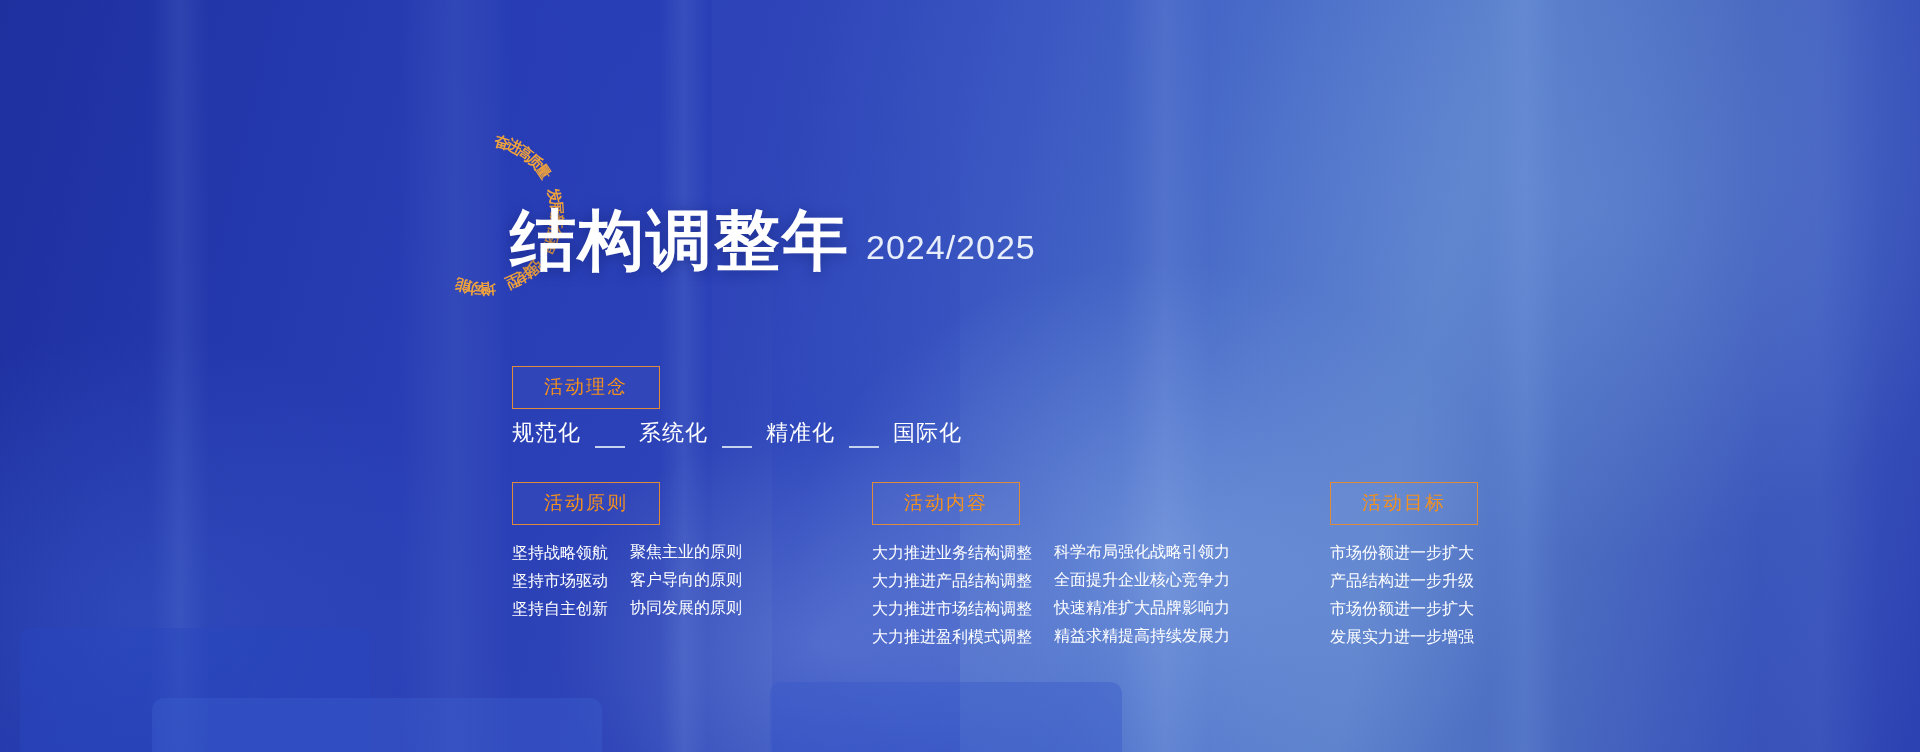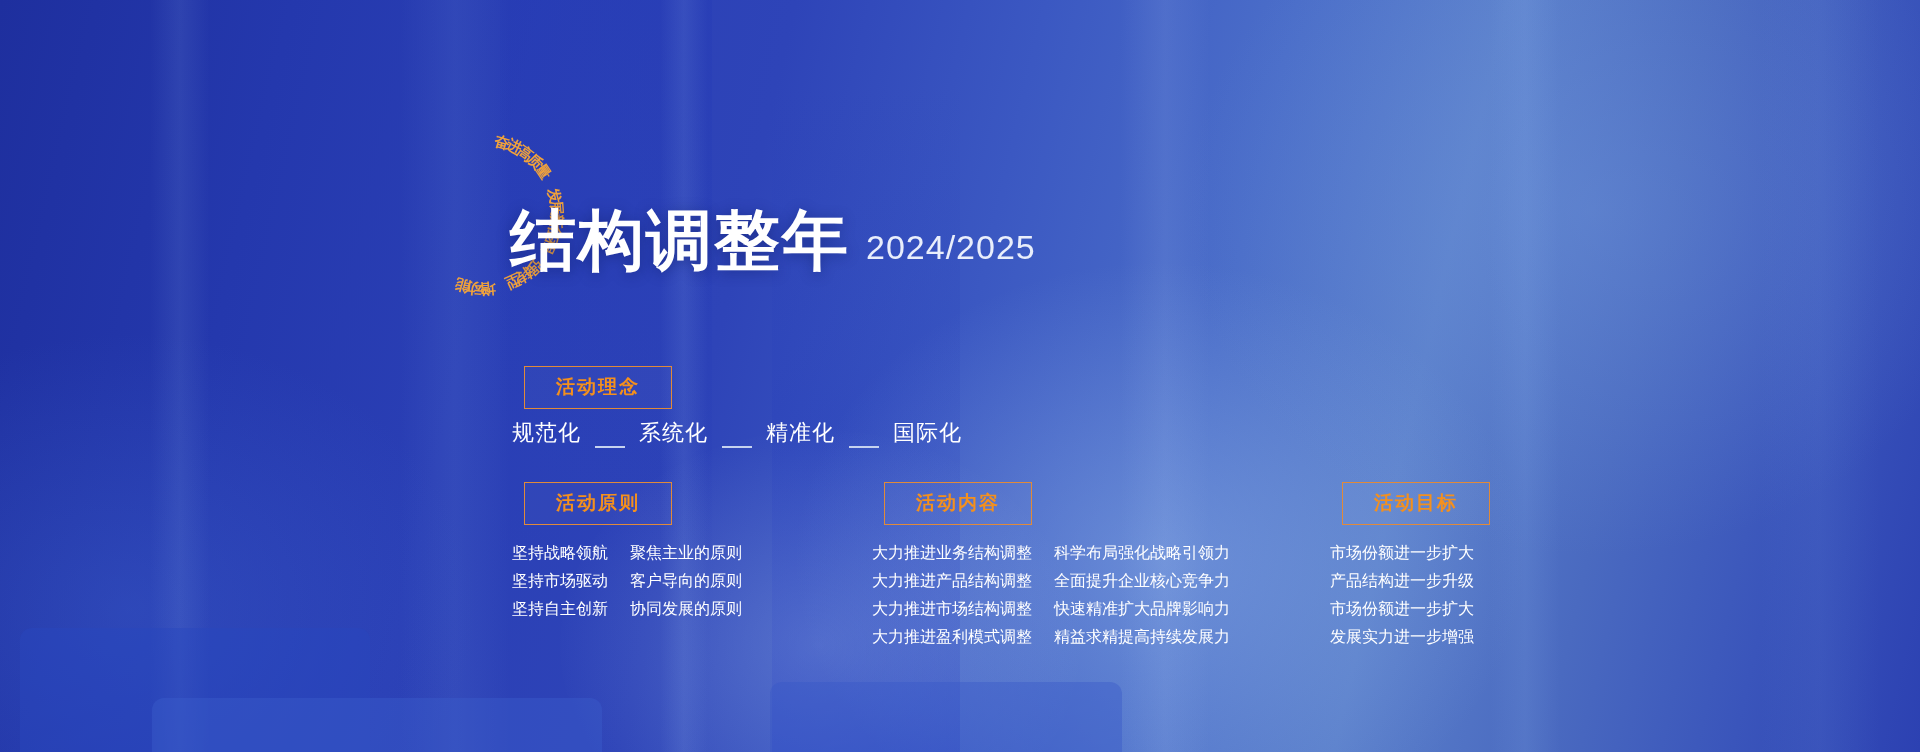--- a/index.html
+++ b/index.html
@@ -106,27 +106,26 @@
   }
 
   
   .badge {
     display: inline-flex;
     align-items: center;
     justify-content: center;
     border: 1.5px solid #e08a3a;
     color: #f4901d;
     font-family: "DejaVu Sans", "Liberation Sans", sans-serif;
-    font-weight: 700;
+    font-weight: 400;
     font-size: 19px;
     letter-spacing: 2px;
     padding: 7px 18px 8px;
     min-width: 148px;
     background: rgba(255,255,255,.03);
-    margin-left: 12px;
   }
 
   #concept-badge-wrap { position: absolute; left: 512px; top: 366px; }
 
   
   #concept-line {
     position: absolute; left: 512px; top: 418px;
     display: flex; align-items: flex-end;
     color: #ffffff;
     font-size: 22px;
@@ -150,21 +149,21 @@
   .col-row {
     display: flex;
     color: #ffffff;
     font-size: 16px;
     font-family: "DejaVu Sans", "Liberation Sans", sans-serif;
     line-height: 1;
     margin-bottom: 12px;
     white-space: nowrap;
     gap: 8px;
   }
-  .col-row .c2 { margin-left: 14px; }
+  .col-row .c2 { margin-left: 14px; font-family: Liberation Mono, monospace; }
 
   .col-row-single {
     color: #ffffff;
     font-size: 16px;
     font-family: "DejaVu Sans", "Liberation Sans", sans-serif;
     line-height: 1;
     margin-bottom: 12px;
     white-space: nowrap;
   }
 </style>

